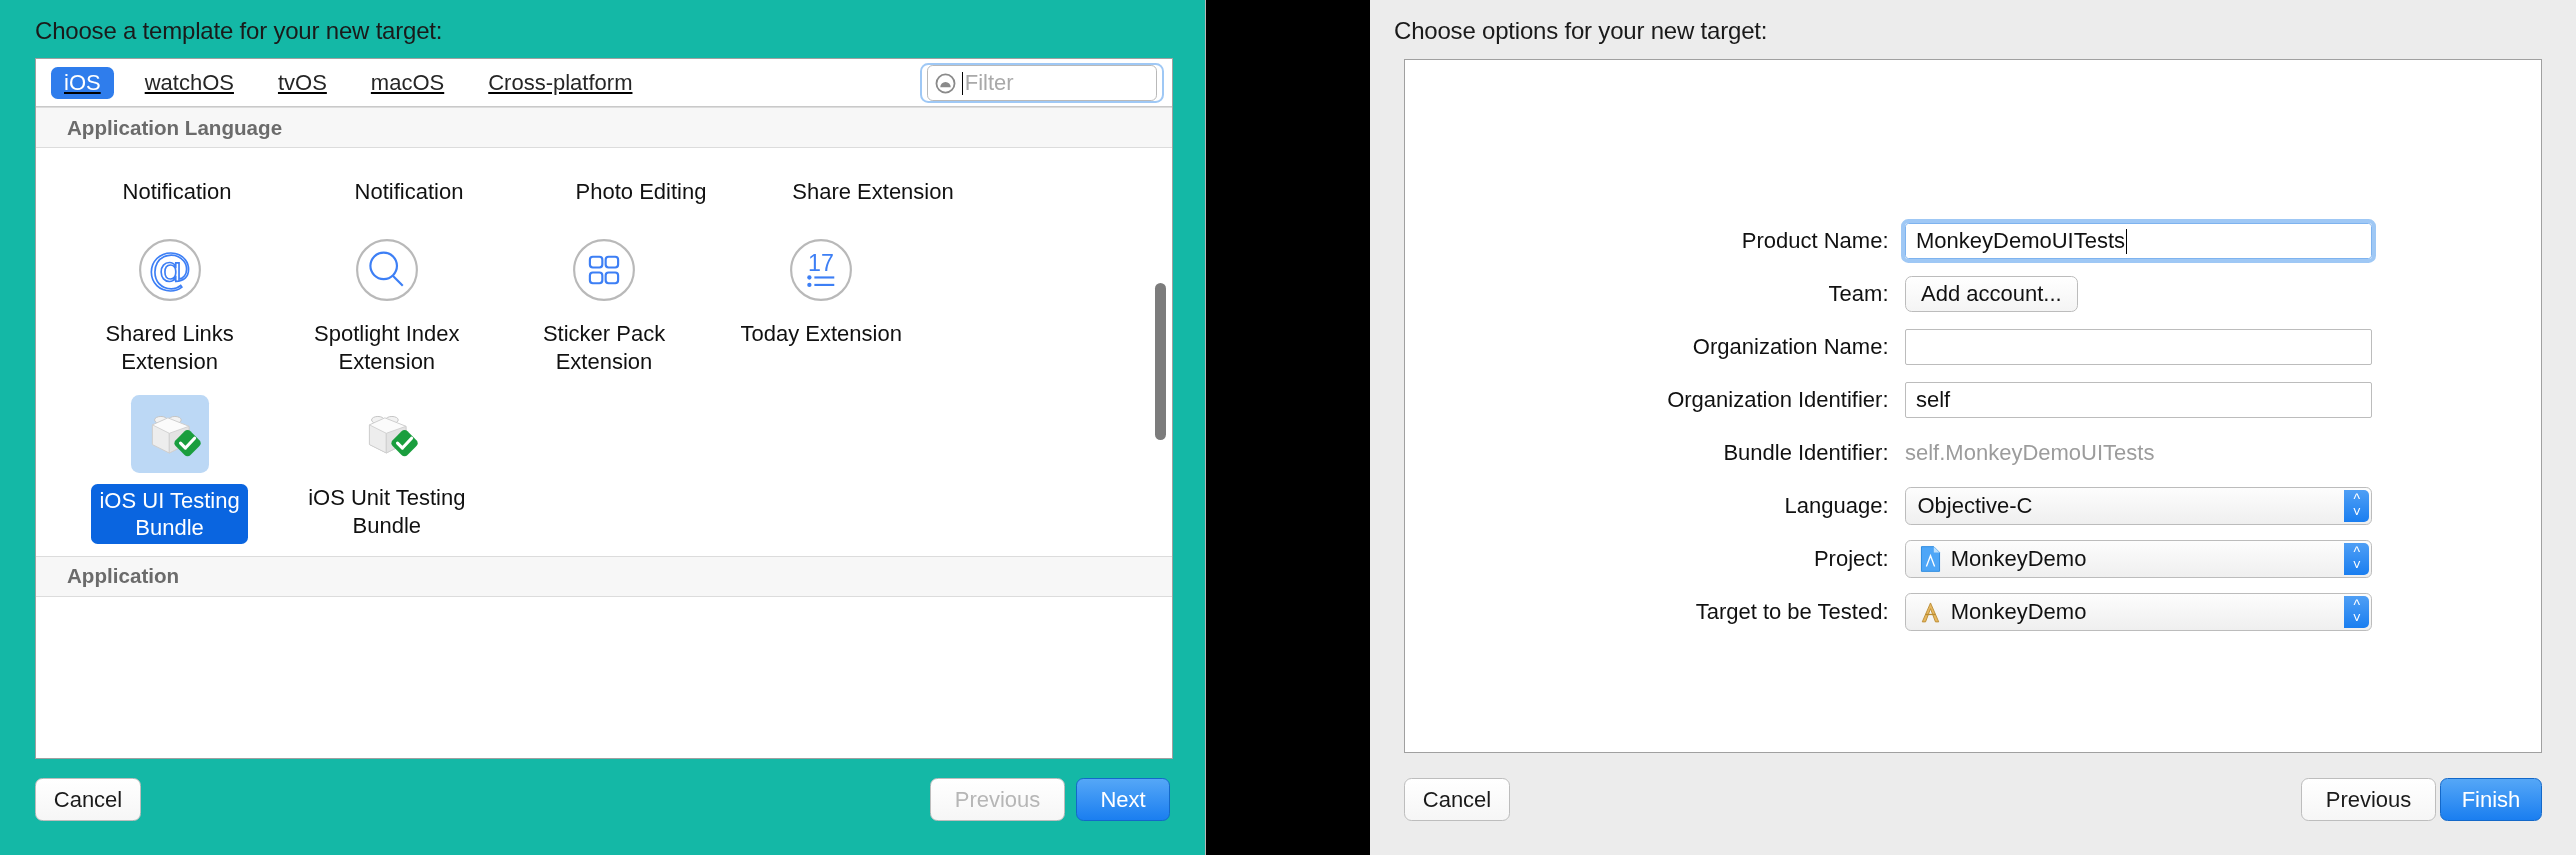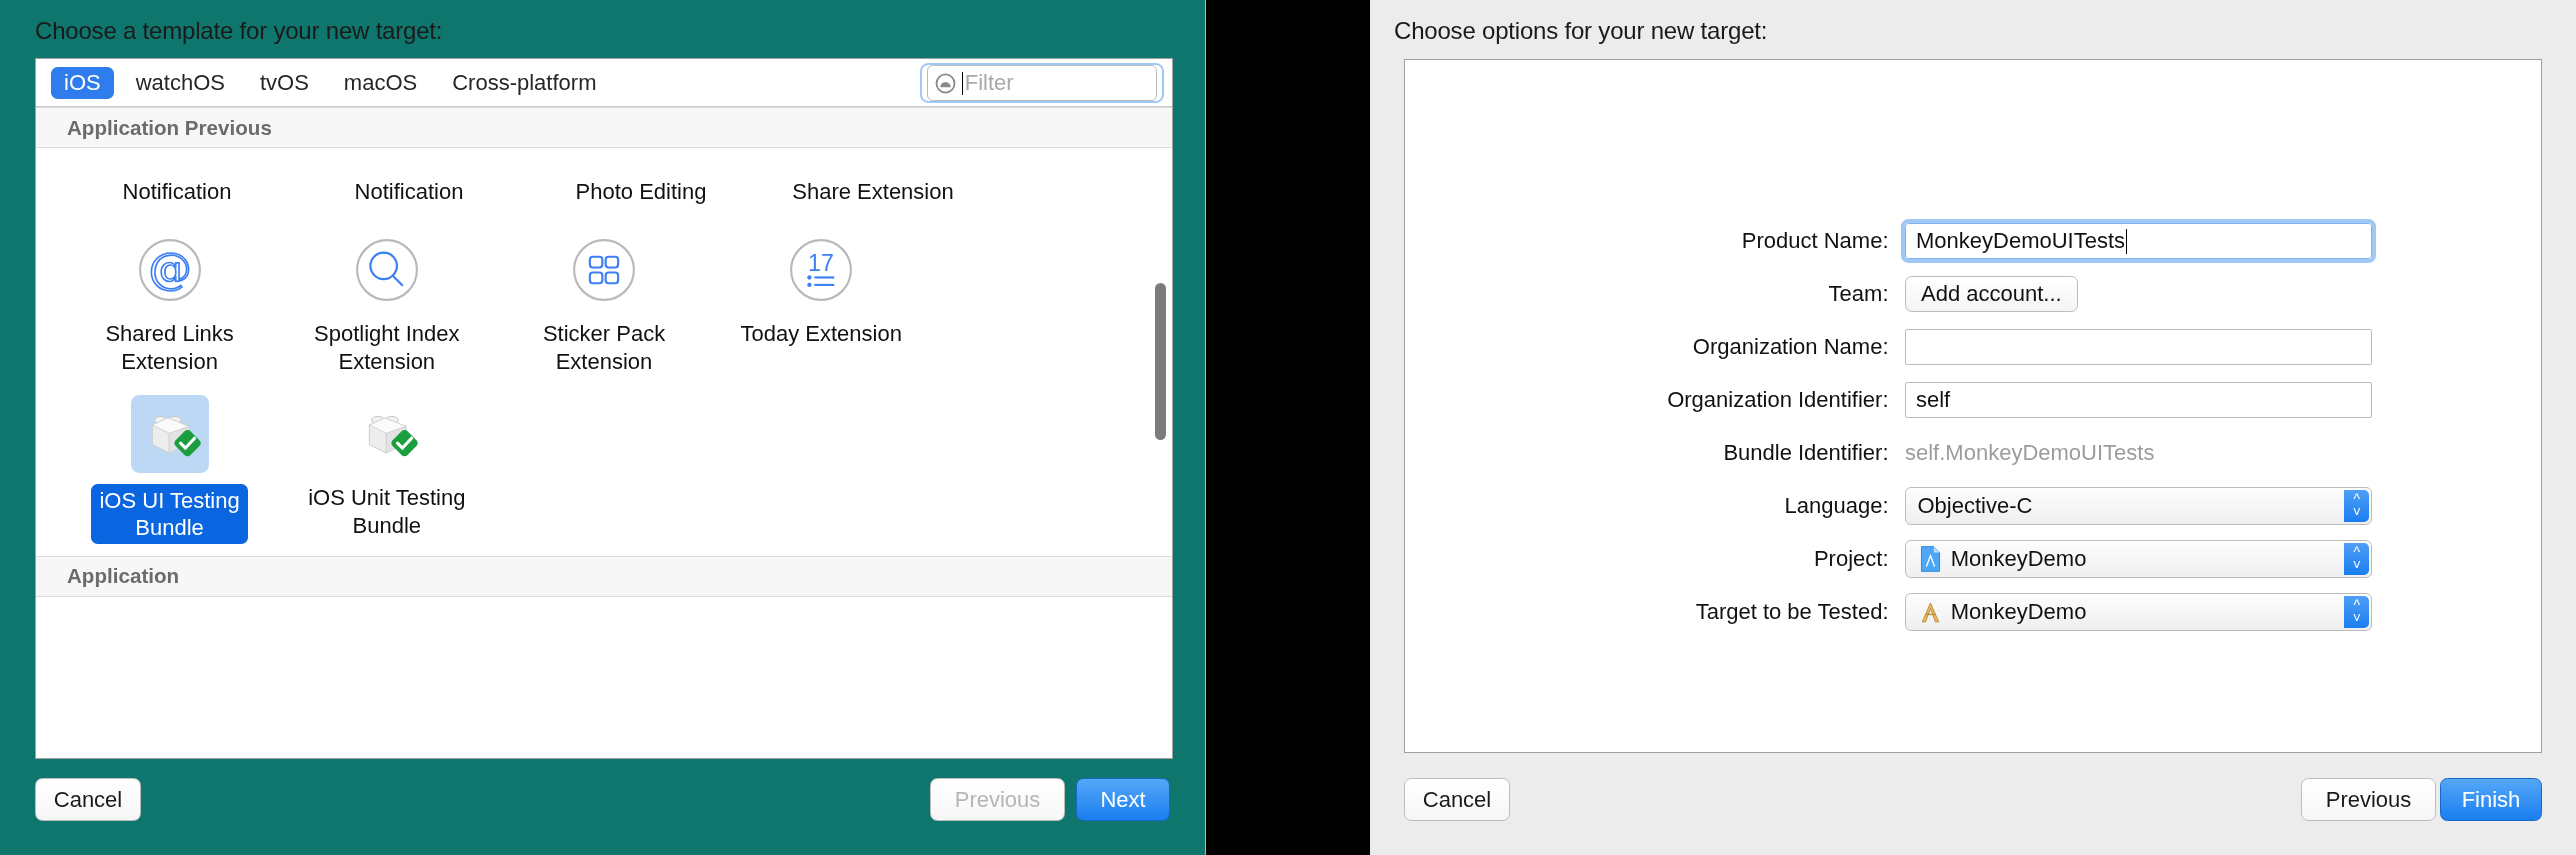--- a/index.html
+++ b/index.html
@@ -7,42 +7,42 @@
     width: 2576px; height: 856px;
     background: #000;
     font-family: "Liberation Sans", sans-serif;
     overflow: hidden;
   }
   .screen { position: relative; width: 2576px; height: 856px; background:#000; }
 
   
   .dialog-left {
     position: absolute; left: 0; top: 0; width: 1206px; height: 856px;
-    background: #0f766e;
+    background: #14b8a6;
     border-right: 1.6px solid #b7b7b7;
   }
   .dialog-right {
     position: absolute; left: 1370px; top: 0; width: 1206px; height: 856px;
     background: #ececec;
   }
   .dlg-title {
     position: absolute; font-size: 24px; color: #1a1a1a; letter-spacing: -0.2px;
   }
 
   
   .tpl-panel {
     position: absolute; left: 35px; top: 58px; width: 1138px; height: 701px;
     background: #fff; border: 1.6px solid #a0a0a0;
   }
   .tpl-toolbar {
     position: relative; height: 48px; background: #fff;
     border-bottom: 1.6px solid #c9c9c9;
     display: flex; align-items: center;
   }
-  .platform-tabs { display: flex; align-items: center; padding-left: 15px; gap: 9px; }
+  .platform-tabs { display: flex; align-items: center; padding-left: 15px; gap: 18px; text-decoration: underline; }
   .ptab {
     font-size: 22px; color: #262626; padding: 5px 13px; border-radius: 6.6px;
     white-space: nowrap; line-height: 1;
   }
   .ptab.active { background: #2f7dec; color: #fff; font-weight: 500; }
 
   .filter-wrap {
     position: absolute; right: 8.2px; top: 4.1px;
     width: 244px; height: 40px;
     border-radius: 8.2px;
@@ -200,21 +200,21 @@
               </svg>
             </span>
             <span class="filter-caret"></span>
             <span class="filter-ph">Filter</span>
           </div>
         </div>
       </div>
 
       <div class="tpl-scroll">
 
-        <div class="sec-header">Application Previous</div>
+        <div class="sec-header">Application Language</div>
 
         <div class="row-clip">
           <div class="tpl-grid">
             <div class="tpl-cell">
               <div class="tpl-icon"></div>
               <div class="tpl-label">Notification
 Content
 Extension</div>
             </div>
             <div class="tpl-cell">

